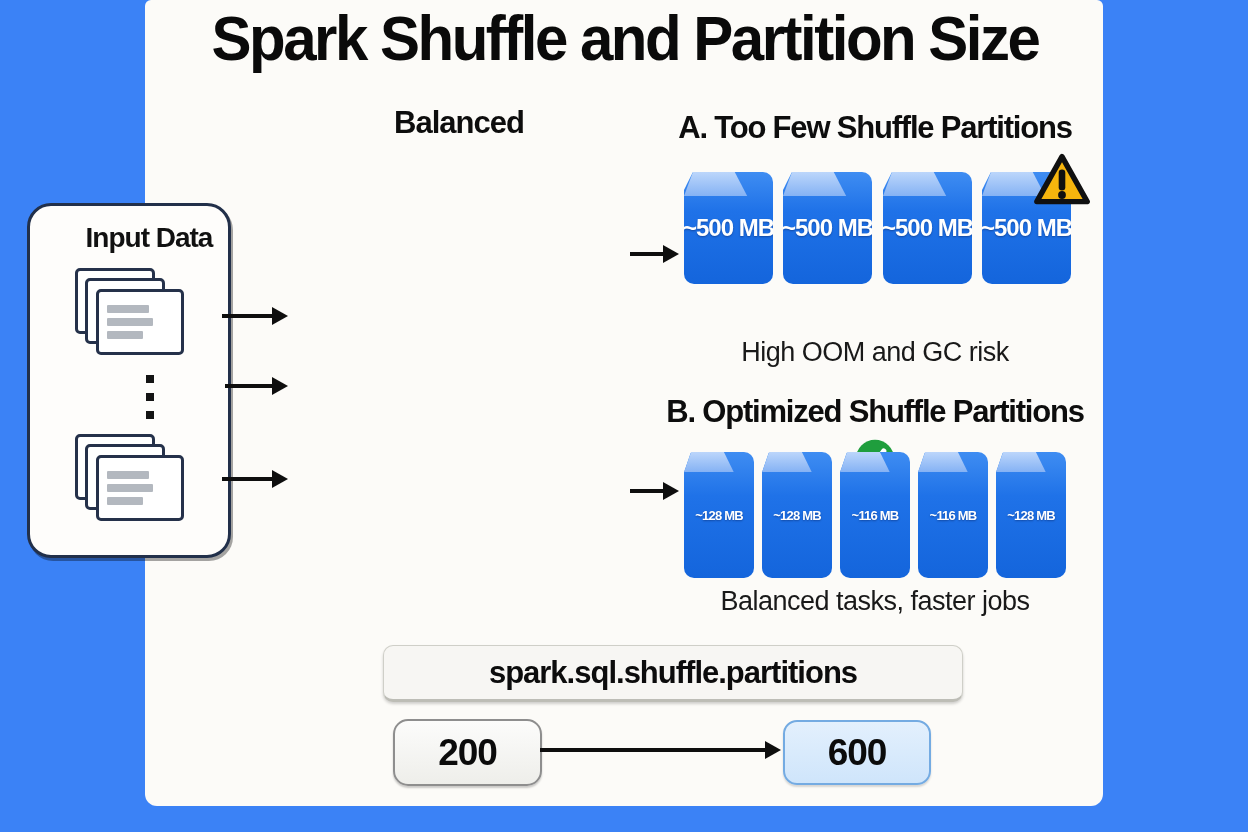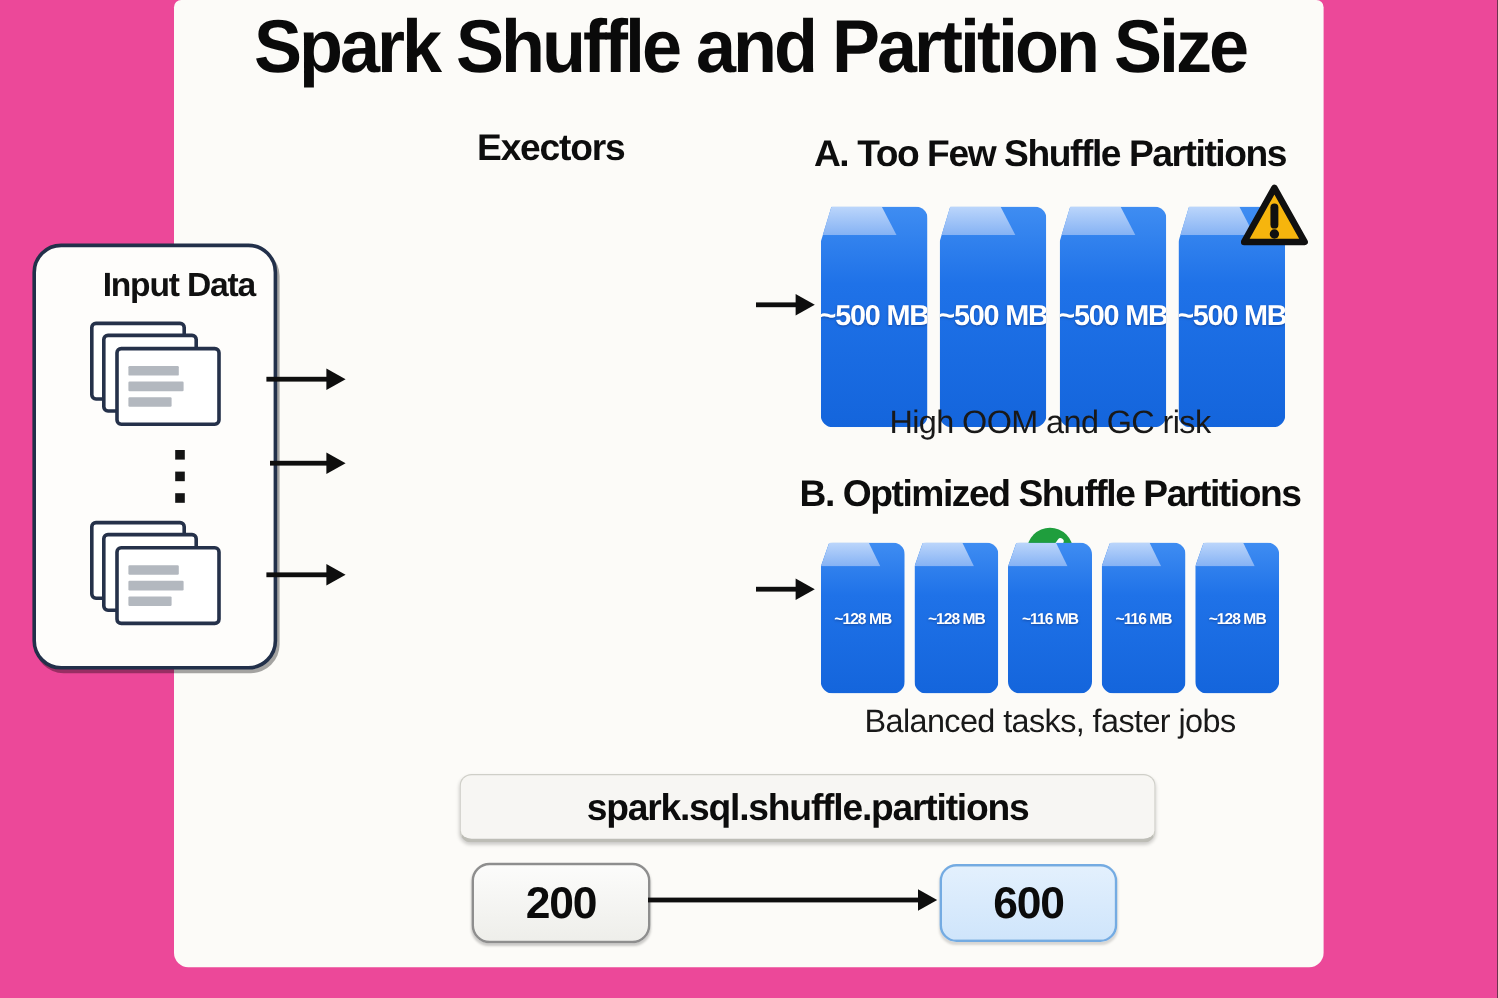--- a/index.html
+++ b/index.html
@@ -1,18 +1,18 @@
 <!DOCTYPE html>
 <html><head>
 <meta charset="utf-8">
 <style>
   html,body { margin:0; padding:0; background:#000; }
   .stage {
     position:relative; width:1248px; height:832px; overflow:hidden;
-    background:#ec4899;
+    background:#3b82f6;
     font-family:"Liberation Sans", sans-serif;
   }
   .canvas {
     position:absolute; left:145px; top:0; width:958px; height:806px;
     background:#fcfbf8; border-radius:6px 6px 12px 12px;
   }
   .title {
     position:absolute; left:150px; top:0px; width:950px; height:76px;
     display:flex; align-items:center; justify-content:center;
     font-size:60px; font-weight:bold; letter-spacing:-2.5px; color:#0a0a0a;
@@ -78,21 +78,21 @@
     background:linear-gradient(180deg,#3f8df2 0%, #1f72e8 35%, #1465dc 100%);
     border-radius:10px;
     clip-path:polygon(10% 0, 100% 0, 100% 100%, 0 100%, 0 16%);
     display:flex; align-items:center; justify-content:center;
   }
   .folder::before {
     content:''; position:absolute; left:0; top:0; width:100%;
     background:linear-gradient(180deg,#bcd6fb 0%, #85b2f4 100%);
     clip-path:polygon(0 100%, 10% 0, 57% 0, 71% 100%);
   }
-  .folder-a { width:89px; height:184px; top:172px; }
+  .folder-a { width:89px; height:112px; top:172px; }
   .folder-a::before { height:24px; }
   .folder-b { width:70px; height:126px; top:452px; }
   .folder-b::before { height:20px; }
   .folder span {
     color:#fff; font-weight:bold; white-space:nowrap;
     text-shadow:0 1px 2px rgba(0,0,40,0.35);
   }
   .folder-a span { font-size:24px; letter-spacing:-1px; }
   .folder-b span { font-size:13px; letter-spacing:-0.8px; }
   .icon-abs { position:absolute; }
@@ -153,21 +153,21 @@
           <i class="bar b2"></i>
           <i class="bar b3"></i>
       </div>
     </div>
   </div>
 
   <div class="arrow" style="left:222px; top:314px; width:51px;"></div>
   <div class="arrow" style="left:225px; top:384px; width:48px;"></div>
   <div class="arrow" style="left:222px; top:477px; width:51px;"></div>
 
-  <div class="shuffle-label">Exectors</div>
+  <div class="shuffle-label">Balanced</div>
 
   <div class="arrow" style="left:630px; top:252px; width:34px;"></div>
   <div class="arrow" style="left:630px; top:489px; width:34px;"></div>
 
   <div class="sec-header" style="left:660px; top:110px; width:430px;">A. Too Few Shuffle Partitions</div>
 
   <div class="folder folder-a" style="left:684px;">
     <span>~500 MB</span>
   </div>
   <div class="folder folder-a" style="left:783px;">

